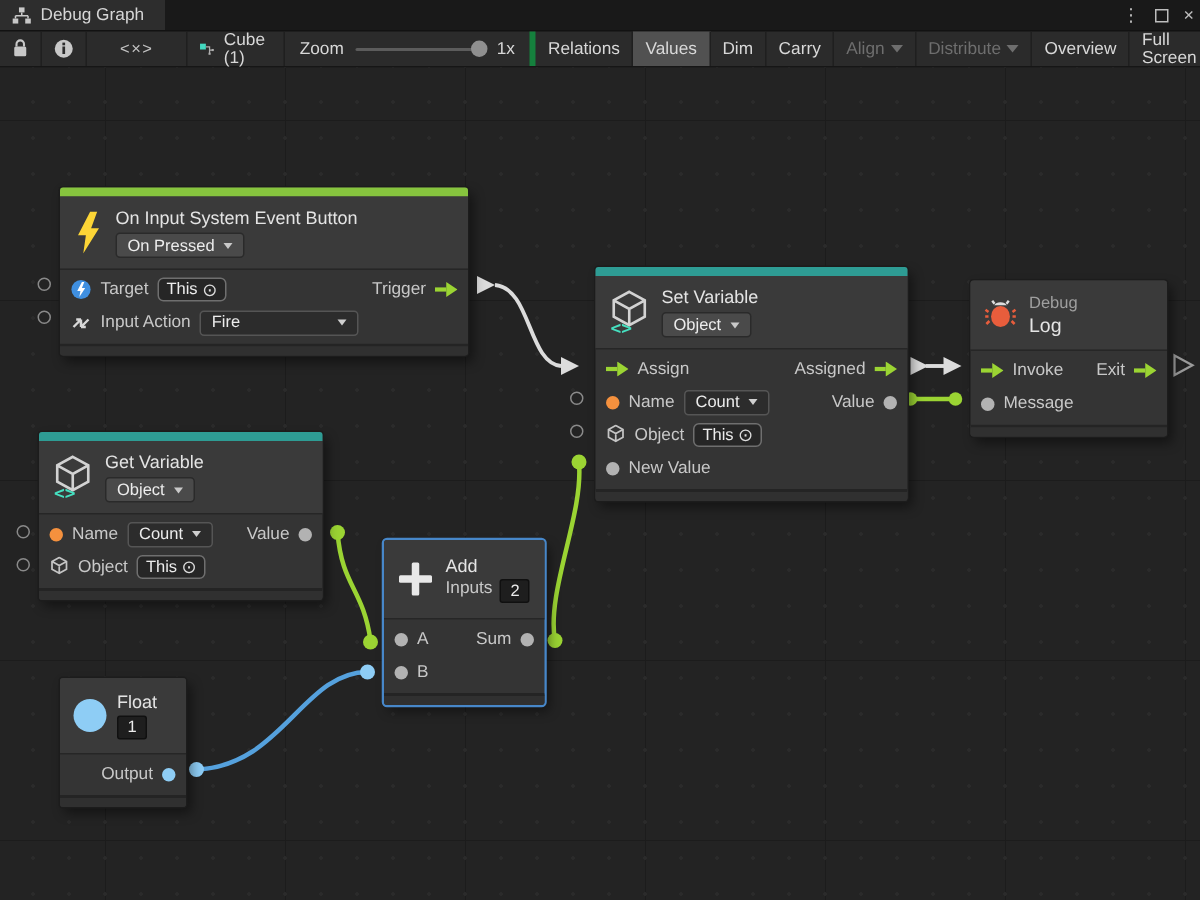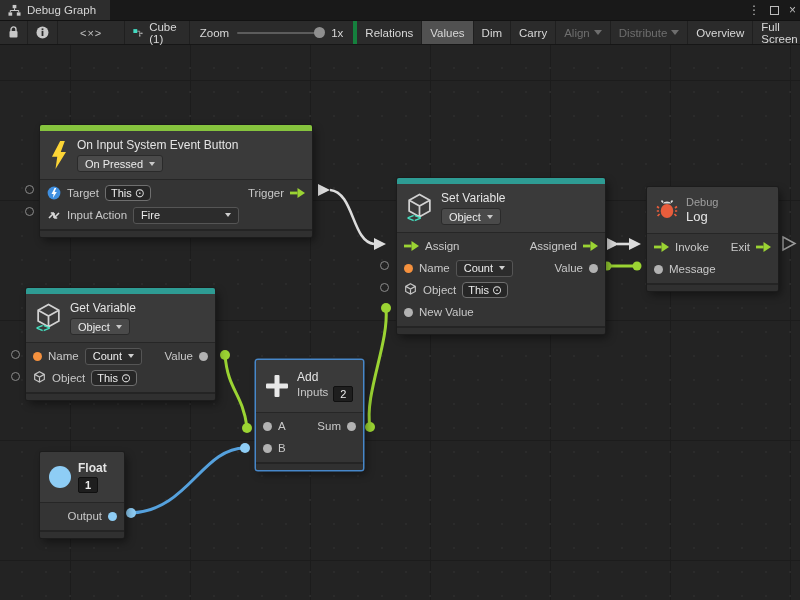--- a/index.html
+++ b/index.html
@@ -410,21 +410,21 @@
         <span class="dot gray"></span>
         <span class="lbl">B</span>
       </div>
     </div>
     <div class="nfoot"></div>
   </div>
 
   <div class="node" style="left:40px; top:407px; width:84px;">
     <div class="nhead" style="height:50px; border-radius:2px 2px 0 0; gap:7px;">
       <span style="width:22px; height:22px; border-radius:50%; background:#8ecdf5; flex:0 0 auto;"></span>
-      <div class="col" style="gap:2px;font-weight:bold;">
+      <div class="col" style="gap:2px;">
         <span class="ttl">Float</span>
         <span class="vbox">1</span>
       </div>
     </div>
     <div class="nbody">
       <div class="nrow" style="justify-content:flex-end;">
         <span class="rlbl">Output</span>
         <span class="dot blue"></span>
       </div>
     </div>

